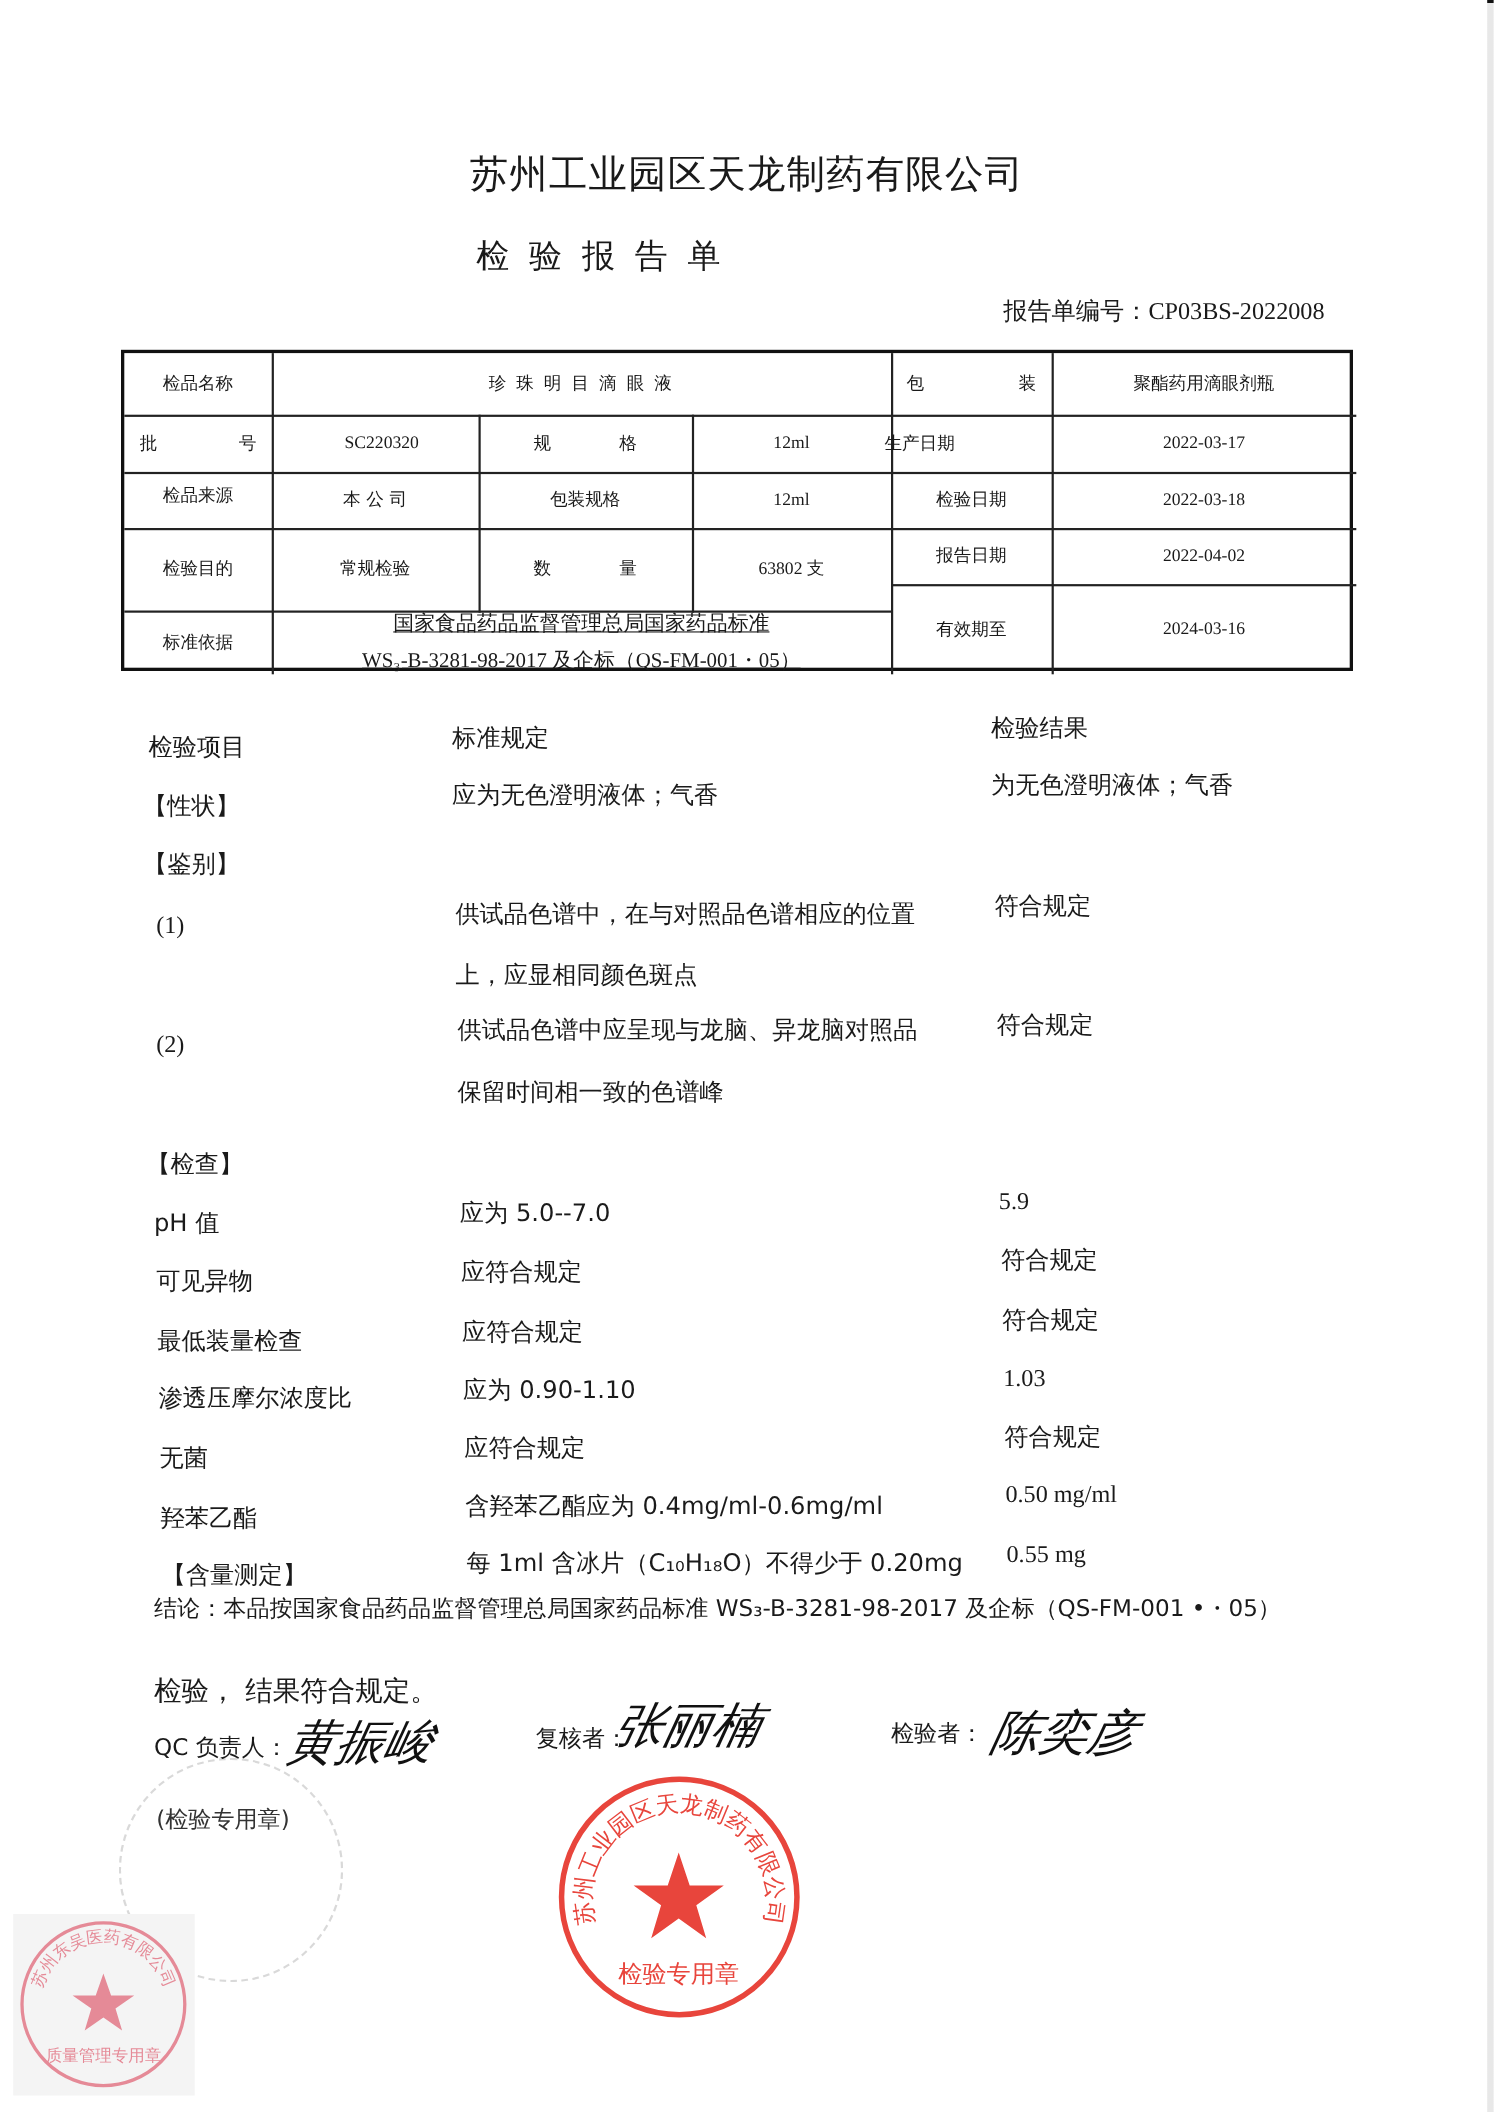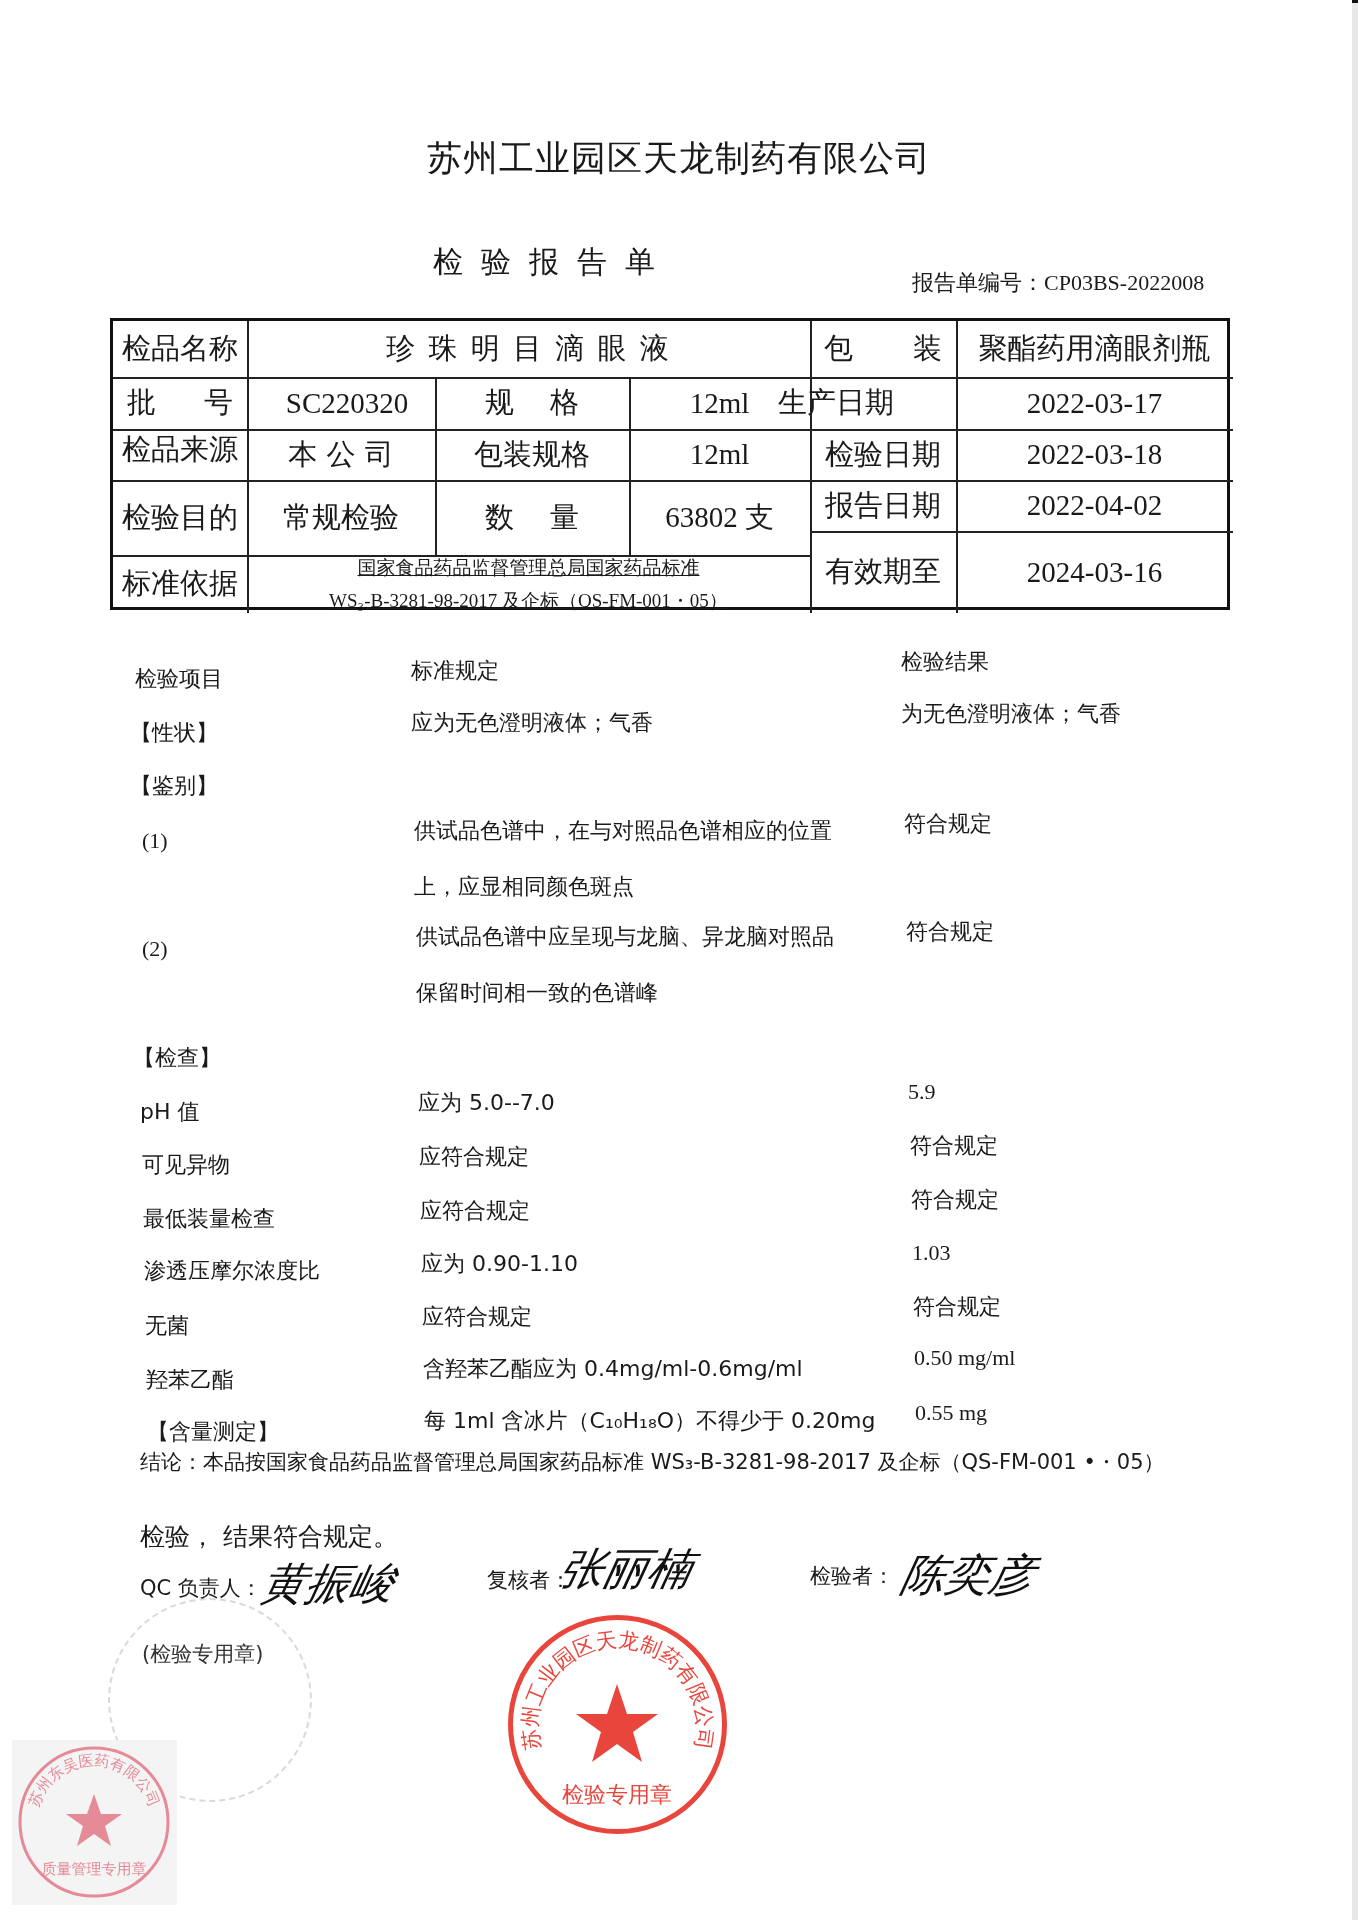--- a/index.html
+++ b/index.html
@@ -4,30 +4,30 @@
 <style>
   html, body { margin: 0; padding: 0; }
   body {
     width: 1358px; height: 1920px; position: relative; overflow: hidden;
     background: #ffffff; color: #1a1a1a;
     font-family: "DejaVu Sans", "Liberation Sans", sans-serif;
   }
   .abs { position: absolute; white-space: nowrap; }
   .mono { font-family: "Liberation Serif", "DejaVu Serif", serif; }
   .company { left: 0; width: 1358px; top: 135px; text-align: center; font-size: 35px; letter-spacing: 1px; }
-  .doc-title { left: 0; width: 1106px; top: 213px; text-align: center; font-size: 30px; letter-spacing: 18px; margin-top: 29px; }
+  .doc-title { left: 0; width: 1106px; top: 213px; text-align: center; font-size: 30px; letter-spacing: 18px; }
   .report-no { left: 912px; top: 268px; font-size: 22px; }
   .report-no .val { font-family: "Liberation Serif", serif; font-size: 22px; }
 
   
   .info-table {
     position: absolute; left: 110px; top: 318px; width: 1120px; height: 292px;
     border: 3px solid #111; box-sizing: border-box;
   }
-  .cell { position: absolute; box-sizing: border-box; display: flex; align-items: center; justify-content: center; font-size: 29px; }
+  .cell { position: absolute; box-sizing: border-box; display: flex; align-items: center; justify-content: center; font-size: 16px; }
   .vline { position: absolute; width: 2px; background: #222; }
   .hline { position: absolute; height: 2px; background: #222; }
   .lbl-spread { justify-content: space-between; padding: 0 14px; }
   .std-basis { flex-direction: column; font-size: 19px; line-height: 33px; text-decoration: underline; }
   .std-basis .line2 { font-family: "Liberation Serif", serif; font-size: 19px; }
 
   
   .row-text { font-size: 22px; }
   .num { font-family: "Liberation Serif", serif; font-size: 22px; }
 

